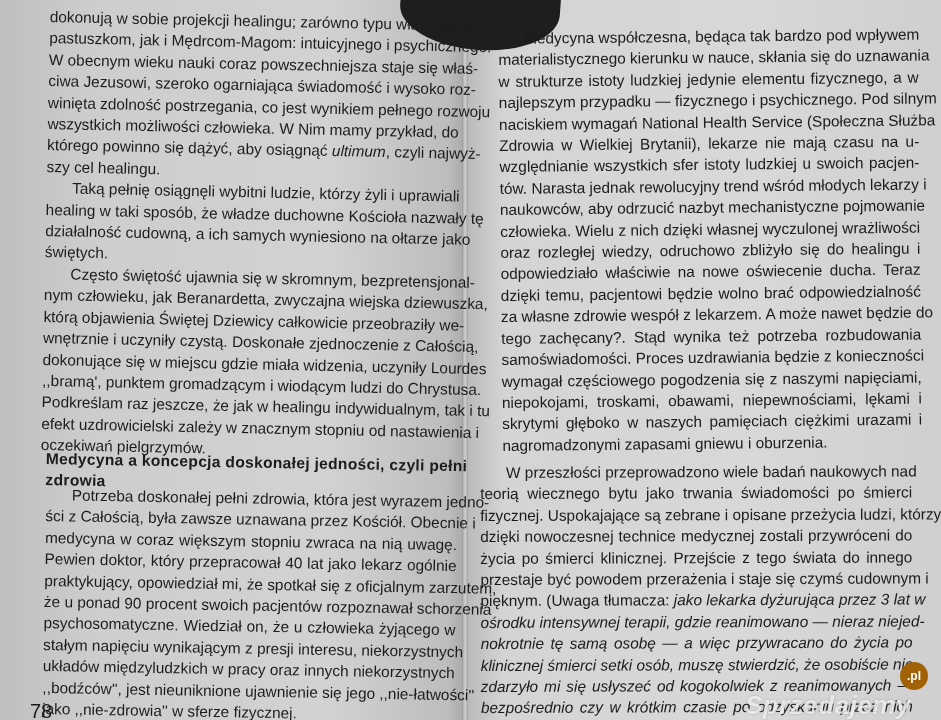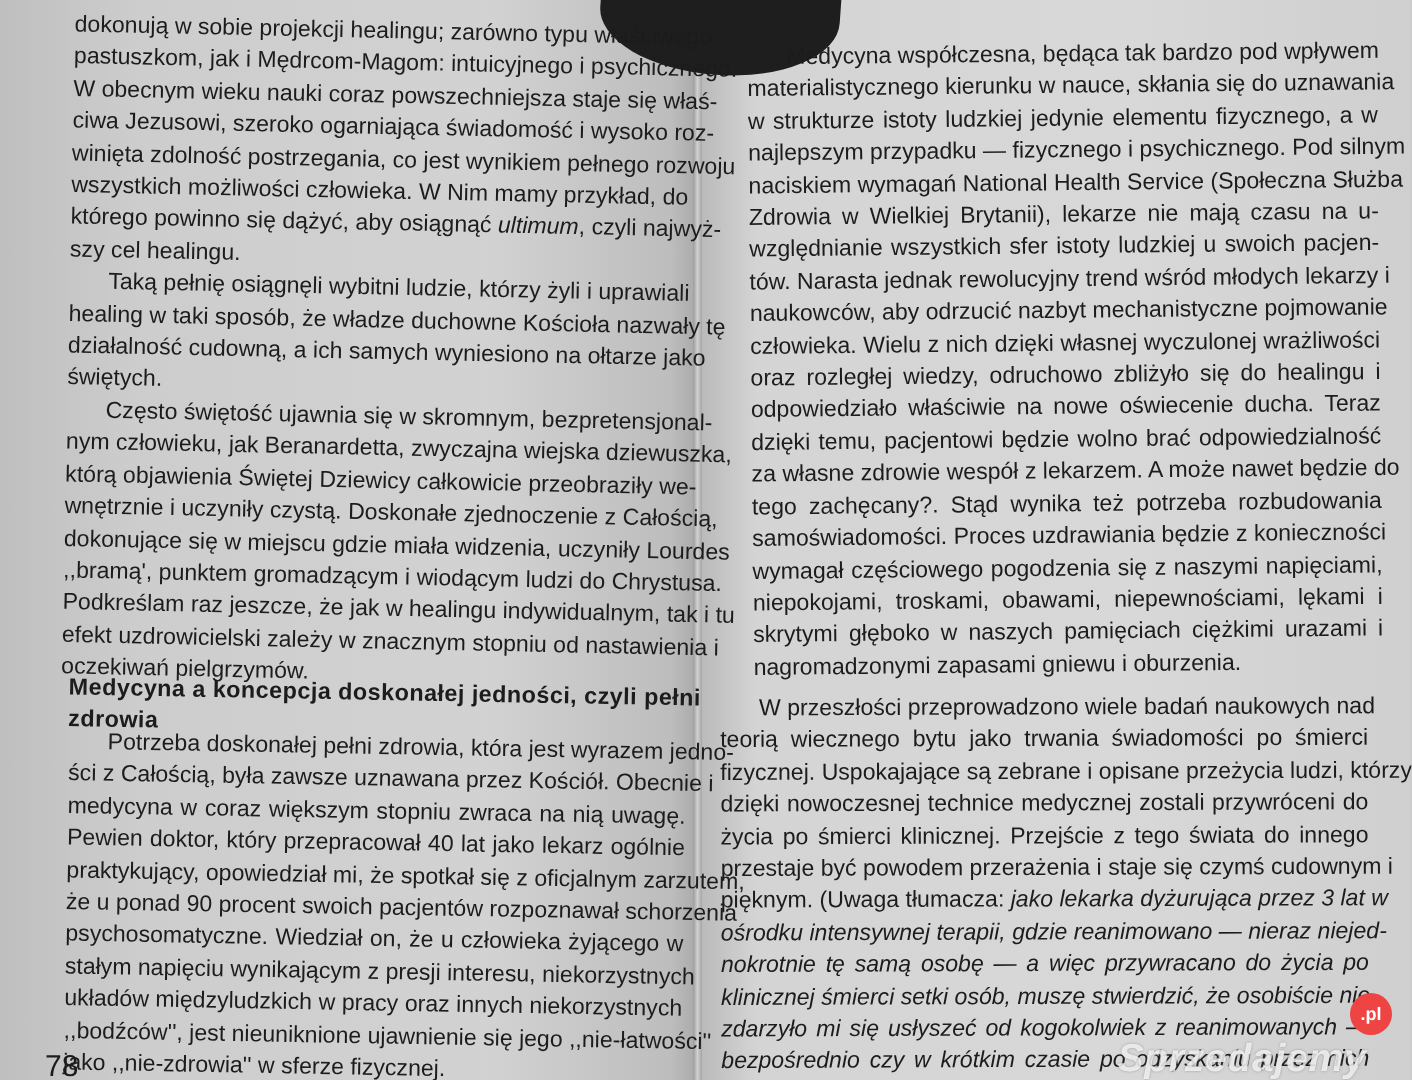--- a/index.html
+++ b/index.html
@@ -160,14 +160,14 @@
         <span class="line"><span class="italic">ośrodku intensywnej terapii, gdzie reanimowano — nieraz niejed-</span></span>
         <span class="line"><span class="italic">nokrotnie tę samą osobę — a więc przywracano do życia po</span></span>
         <span class="line"><span class="italic">klinicznej śmierci setki osób, muszę stwierdzić, że osobiście nie</span></span>
         <span class="line"><span class="italic">zdarzyło mi się usłyszeć od kogokolwiek z reanimowanych —</span></span>
         <span class="line"><span class="italic">bezpośrednio czy w krótkim czasie po odzyskaniu przez nich</span></span>
         <span class="line last"><span class="italic">świadomości — wypowiedzi świadczących o przeżyciach</span></span>
       </div>
     </div>
 
   <div class="watermark">Sprzedajemy</div>
-  <div class="watermark-badge" style="background: #ef4444;">.pl</div>
+  <div class="watermark-badge" style="background: #a16207;">.pl</div>
 </div>
 
 </body></html>

